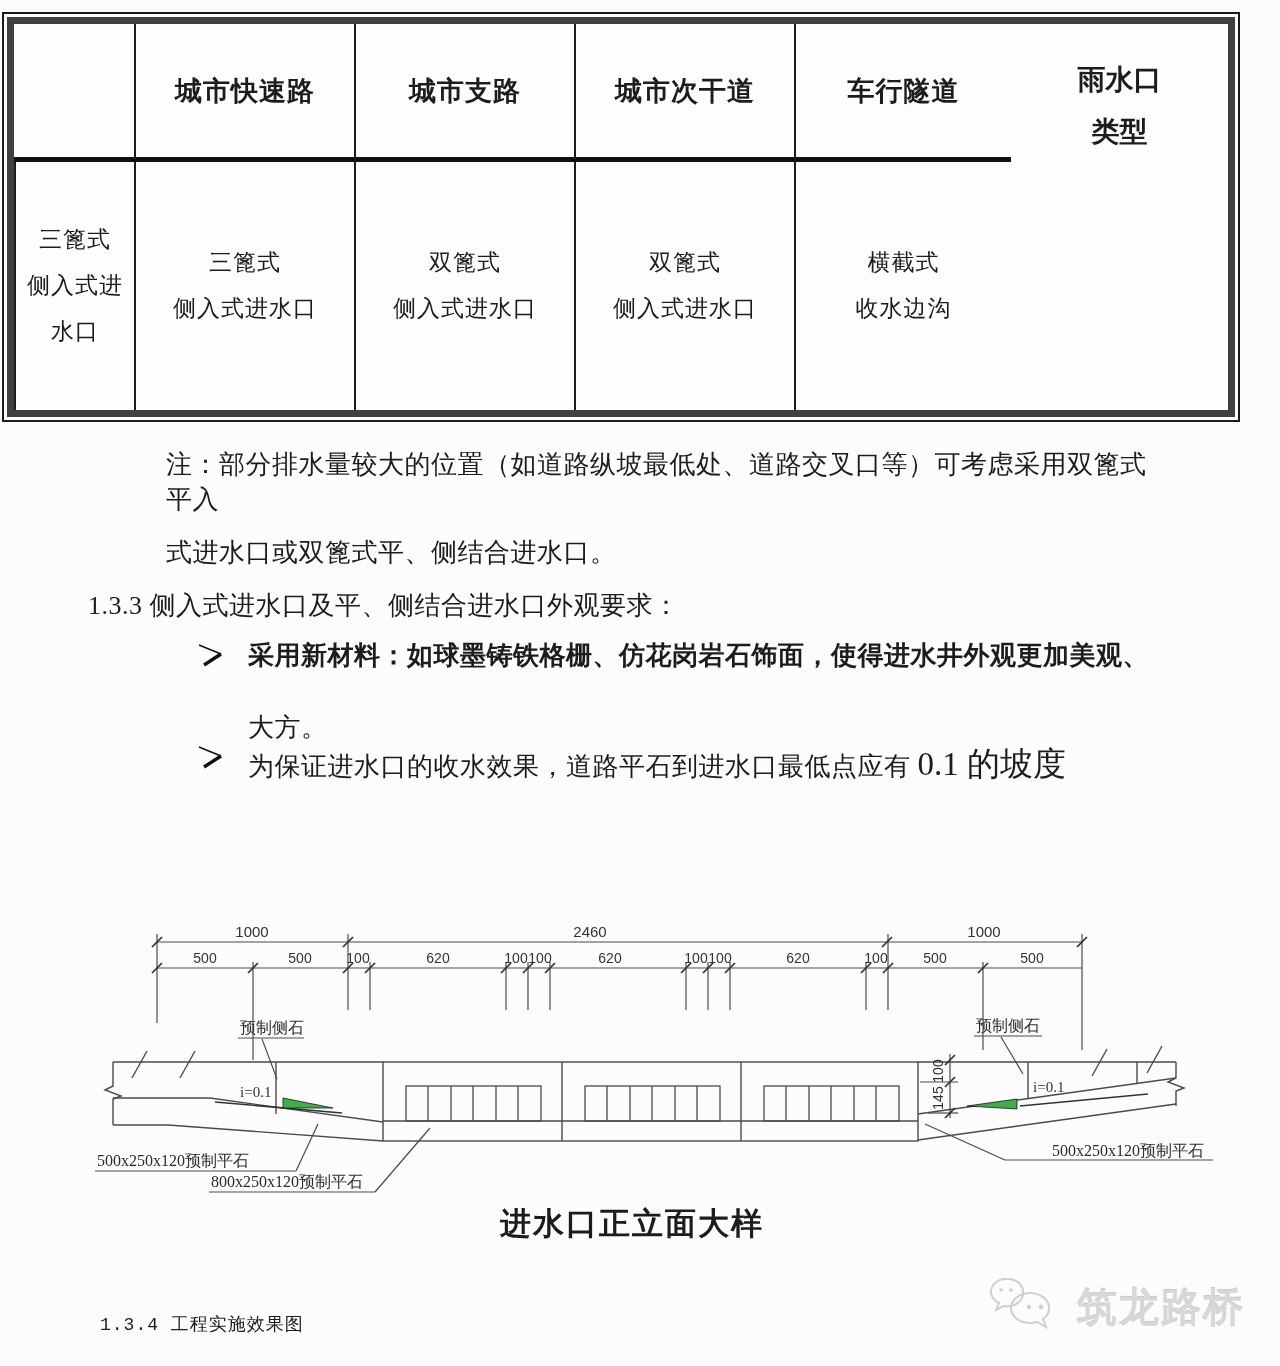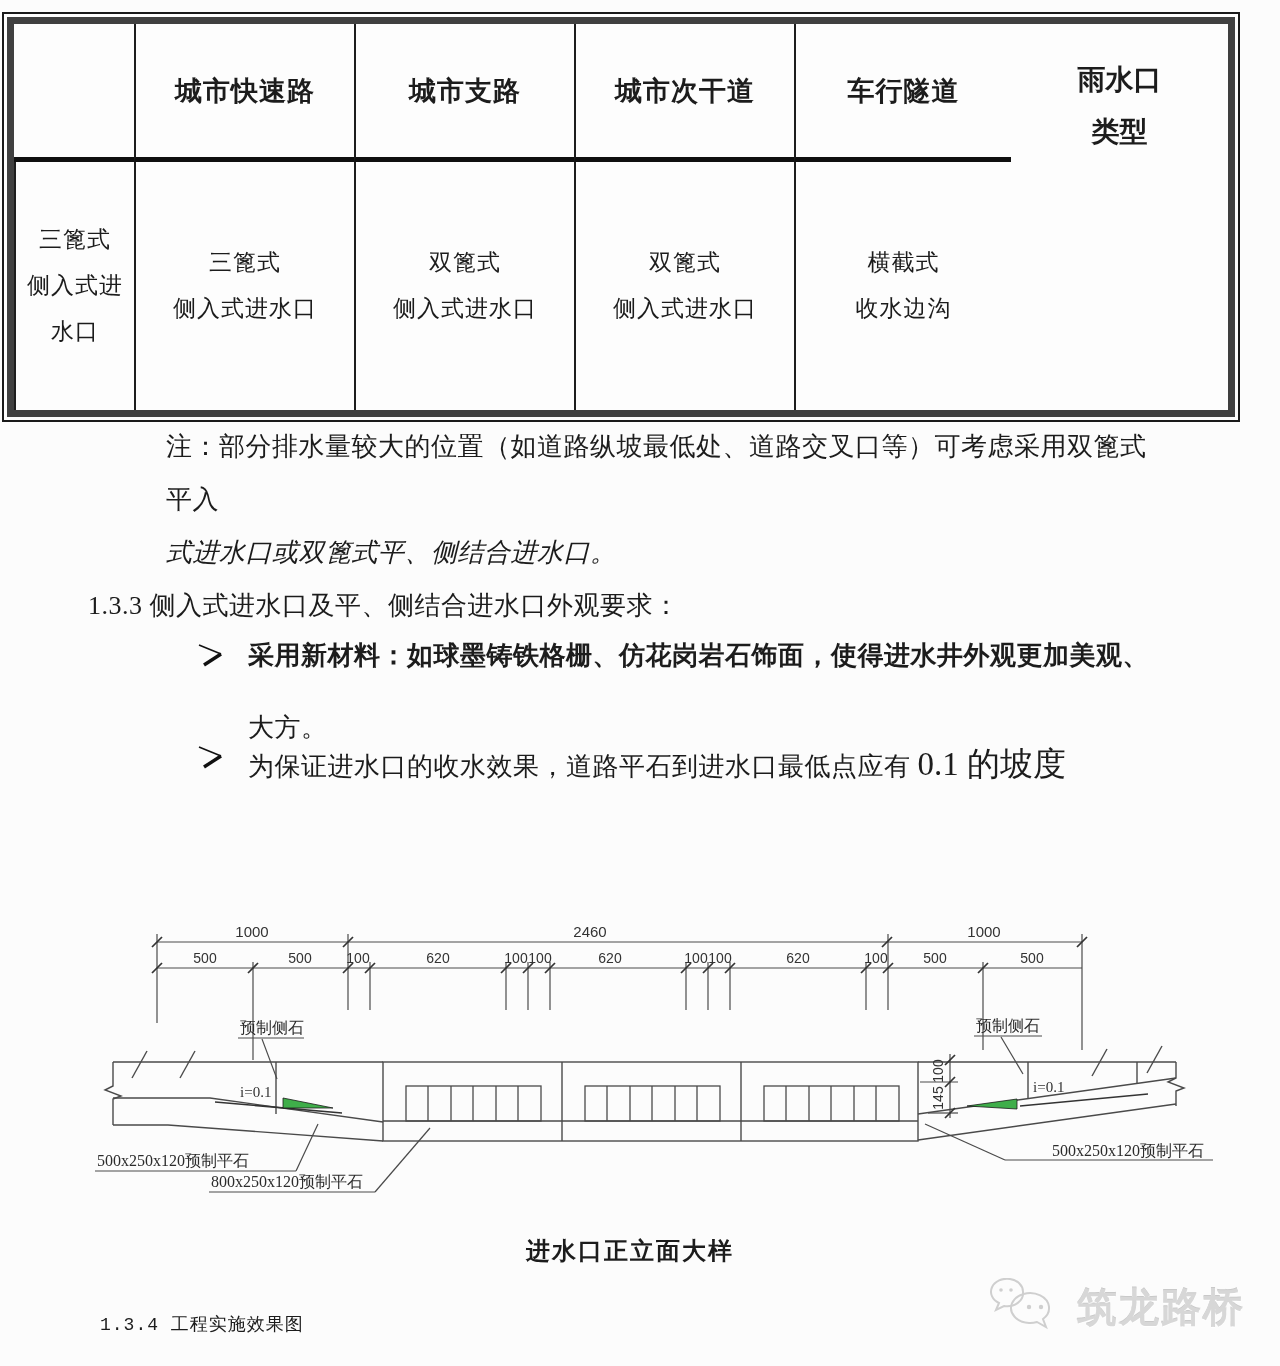--- a/index.html
+++ b/index.html
@@ -18,21 +18,21 @@
   .hrow{border-bottom:5px solid #101010;}
   .hcell{font-weight:bold;font-size:27px;letter-spacing:1px;}
   .bcell{font-size:23px;line-height:46px;letter-spacing:1px;}
   .rowhead{font-weight:bold;font-size:28px;line-height:52px;margin-top:26px;}
   
   .txt{position:absolute;font-size:26px;white-space:nowrap;letter-spacing:0.5px;}
   .big{font-size:33px;letter-spacing:0;}
   .bullet-icon{position:absolute;width:28px;height:28px;}
   
   .drawing{position:absolute;left:0;top:920px;}
-  .dwg-caption{position:absolute;left:500px;top:1203px;width:260px;text-align:center;font-size:24px;font-weight:bold;letter-spacing:2px;white-space:nowrap;margin-top:32px;}
+  .dwg-caption{position:absolute;left:500px;top:1203px;width:260px;text-align:center;font-size:31px;font-weight:bold;letter-spacing:2px;white-space:nowrap;}
   .sec134{position:absolute;left:100px;top:1312px;font-size:18px;letter-spacing:1px;white-space:nowrap;font-family:Liberation Mono, monospace;}
   
   .watermark{position:absolute;left:985px;top:1278px;display:flex;align-items:center;color:#d7d7d7;}
   .wm-text{font-size:40px;font-weight:bold;letter-spacing:2px;
            font-family:Liberation Sans, sans-serif;
            text-shadow:0 1px 1px #ffffff,0 -1px 0 #c9c9c9;}
   svg text{font-family:"Liberation Sans","DejaVu Sans",sans-serif;}
   svg .cjk{font-family:"Liberation Serif","DejaVu Serif",serif;}
 </style>
 </head>
@@ -76,23 +76,23 @@
         <span>侧入式进水口</span>
       </div>
       <div class="cell vline bcell">
         <span>横截式</span>
         <span>收水边沟</span>
       </div>
     </div>
   </div>
 </div>
 
-<div class="txt" style="left:166px;top:429px;">注：部分排水量较大的位置（如道路纵坡最低处、道路交叉口等）可考虑采用双篦式</div>
+<div class="txt" style="left:166px;top:447px;">注：部分排水量较大的位置（如道路纵坡最低处、道路交叉口等）可考虑采用双篦式</div>
 <div class="txt" style="left:166px;top:482px;">平入</div>
-<div class="txt" style="left:166px;top:535px;font-style:italic;">式进水口或双篦式平、侧结合进水口。</div>
+<div class="txt" style="left:166px;top:535px;">式进水口或双篦式平、侧结合进水口。</div>
 
 <div class="txt" style="left:88px;top:588px;">1.3.3 侧入式进水口及平、侧结合进水口外观要求：</div>
 
 <svg class="bullet-icon" style="left:196px;top:640px;" viewBox="0 0 28 28">
   <line x1="3" y1="5" x2="25" y2="14" stroke="#111" stroke-width="1.6"></line>
   <line x1="25" y1="14" x2="8" y2="25" stroke="#111" stroke-width="3.4"></line>
 </svg>
 <div class="txt" style="left:248px;top:638px;font-weight:bold;">采用新材料：如球墨铸铁格栅、仿花岗岩石饰面，使得进水井外观更加美观、</div>
 <div class="txt" style="left:248px;top:690px;margin-top:20px;">大方。</div>
 

